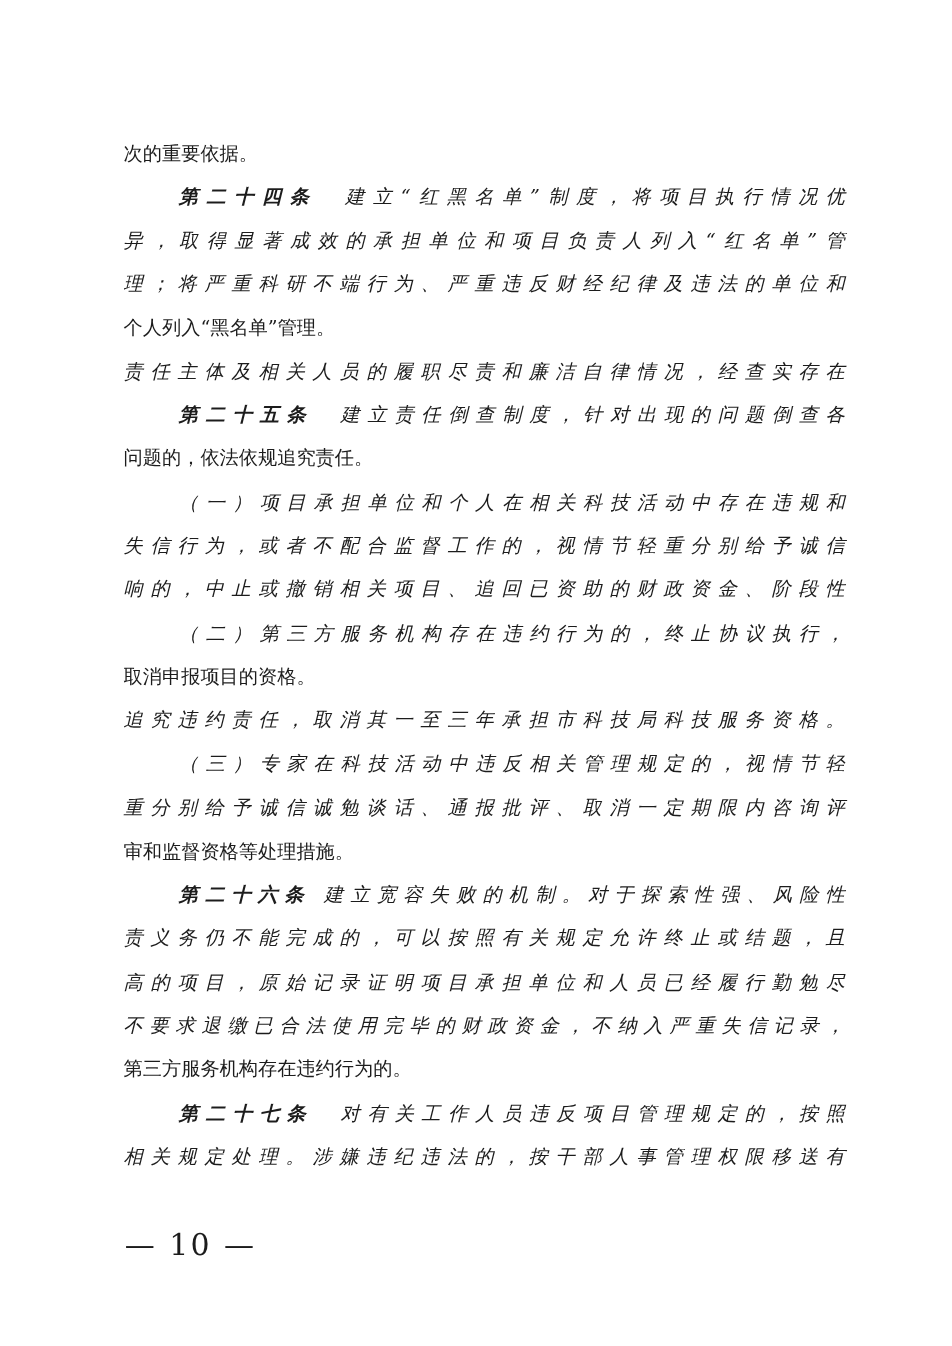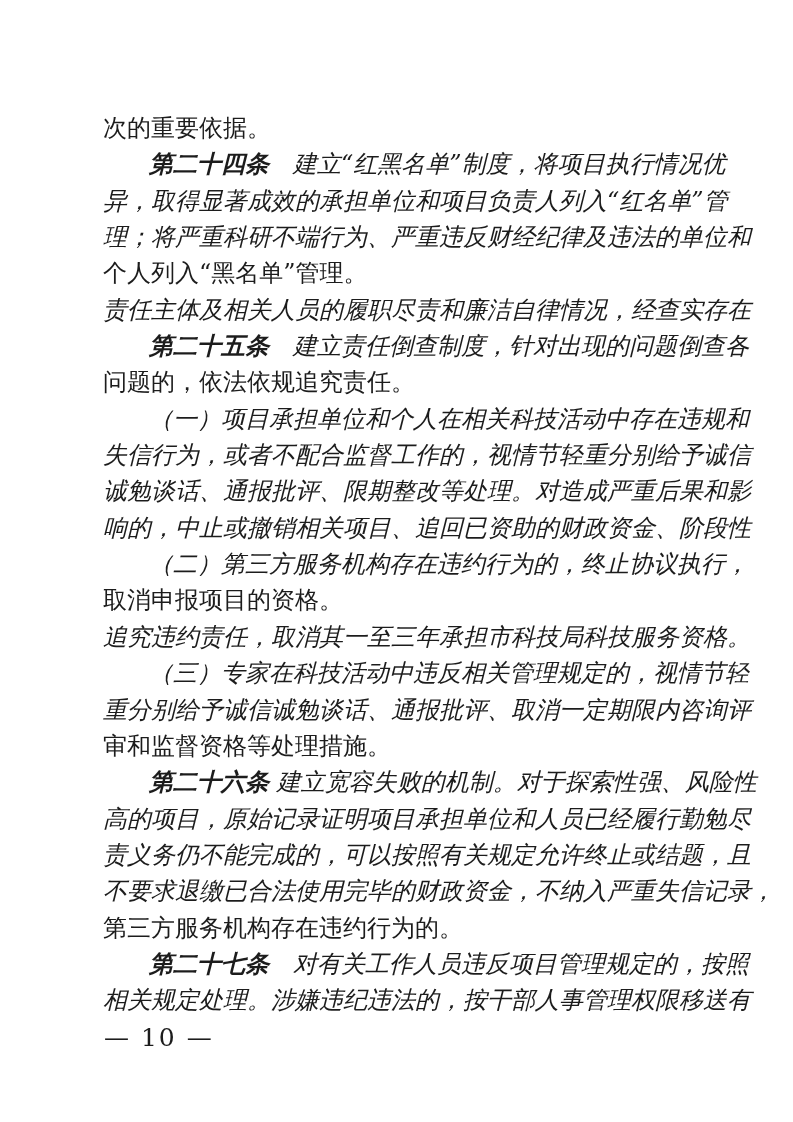--- a/index.html
+++ b/index.html
@@ -18,21 +18,21 @@
   }
   .content {
     position: absolute;
     left: 103px;
     top: 110px;
     width: 601px;
   }
   .line {
     height: 36.35px;
     line-height: 36.35px;
-    font-size: 24px;
+    font-size: 16px;
     white-space: nowrap;
     text-align: left;
   }
   .line.indent {
     text-indent: 46px;
   }
   .line.fill {
     text-align: justify;
     text-align-last: justify;
     text-justify: inter-character;
@@ -59,30 +59,29 @@
       <div class="line"><span class="seg">次的重要依据。</span></div>
       <div class="line indent fill"><span class="seg bold">第二十四条</span><span class="seg">　建立“红黑名单”制度，将项目执行情况优</span></div>
       <div class="line fill"><span class="seg">异，取得显著成效的承担单位和项目负责人列入“红名单”管</span></div>
       <div class="line fill"><span class="seg">理；将严重科研不端行为、严重违反财经纪律及违法的单位和</span></div>
       <div class="line"><span class="seg">个人列入“黑名单”管理。</span></div>
       <div class="line fill"><span class="seg">责任主体及相关人员的履职尽责和廉洁自律情况，经查实存在</span></div>
       <div class="line indent fill"><span class="seg bold">第二十五条</span><span class="seg">　建立责任倒查制度，针对出现的问题倒查各</span></div>
       <div class="line"><span class="seg">问题的，依法依规追究责任。</span></div>
       <div class="line indent fill"><span class="seg">（一）项目承担单位和个人在相关科技活动中存在违规和</span></div>
       <div class="line fill"><span class="seg">失信行为，或者不配合监督工作的，视情节轻重分别给予诚信</span></div>
-      <div class="line fill"><span class="seg">诚勉谈话、通报批评、限期整改等处理。对造成严重后果和影</span></div>
       <div class="line fill"><span class="seg">响的，中止或撤销相关项目、追回已资助的财政资金、阶段性</span></div>
       <div class="line indent fill"><span class="seg">（二）第三方服务机构存在违约行为的，终止协议执行，</span></div>
       <div class="line"><span class="seg">取消申报项目的资格。</span></div>
       <div class="line fill"><span class="seg">追究违约责任，取消其一至三年承担市科技局科技服务资格。</span></div>
       <div class="line indent fill"><span class="seg">（三）专家在科技活动中违反相关管理规定的，视情节轻</span></div>
       <div class="line fill"><span class="seg">重分别给予诚信诚勉谈话、通报批评、取消一定期限内咨询评</span></div>
       <div class="line"><span class="seg">审和监督资格等处理措施。</span></div>
       <div class="line indent fill"><span class="seg bold">第二十六条</span><span class="seg"> 建立宽容失败的机制。对于探索性强、风险性</span></div>
+      <div class="line fill"><span class="seg">责义务仍不能完成的，可以按照有关规定允许终止或结题，且</span></div>
       <div class="line fill"><span class="seg">高的项目，原始记录证明项目承担单位和人员已经履行勤勉尽</span></div>
-      <div class="line fill"><span class="seg">责义务仍不能完成的，可以按照有关规定允许终止或结题，且</span></div>
       <div class="line fill"><span class="seg">不要求退缴已合法使用完毕的财政资金，不纳入严重失信记录，</span></div>
       <div class="line"><span class="seg">第三方服务机构存在违约行为的。</span></div>
       <div class="line indent fill"><span class="seg bold">第二十七条</span><span class="seg">　对有关工作人员违反项目管理规定的，按照</span></div>
       <div class="line fill"><span class="seg">相关规定处理。涉嫌违纪违法的，按干部人事管理权限移送有</span></div>
     </div>
   <div class="page-number">— 10 —</div>
 </div>
 
 </body></html>

